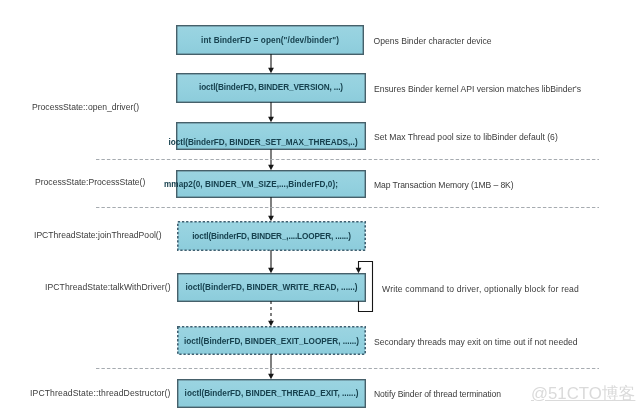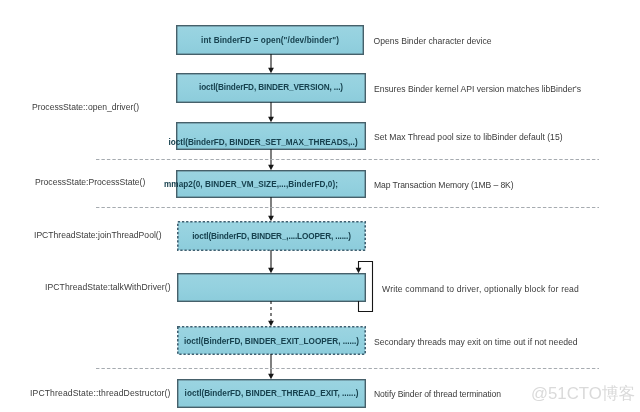--- a/index.html
+++ b/index.html
@@ -17,21 +17,21 @@
     letter-spacing:0px;white-space:nowrap;
   }
   .desc{
     position:absolute;color:#3b3b3b;font-size:8.6px;white-space:nowrap;line-height:10px;
   }
   .stage{
     position:absolute;color:#3b3b3b;font-size:8.6px;white-space:nowrap;line-height:10px;
   }
   .wm{
     position:absolute;color:#dadada;font-size:16.8px;font-weight:normal;
-    left:531px;top:384px;letter-spacing:0px;white-space:nowrap;line-height:20px;
+    left:531px;top:384px;letter-spacing:0px;white-space:nowrap;line-height:20px;text-decoration:underline;
   }
 </style>
 </head>
 <body>
 
 <div id="diagram">
 
   <svg class="layer">
     <defs>
       <linearGradient id="boxfill" x1="0" y1="0" x2="0" y2="1">
@@ -88,30 +88,33 @@
     </div>
   <div class="node" style="left:168px;top:122px;width:190px;height:40px">
       <span>ioctl(BinderFD, BINDER_SET_MAX_THREADS,..)</span>
     </div>
   <div class="node" style="left:176px;top:170px;width:150px;height:28px;letter-spacing:0.05px">
       <span>mmap2(0, BINDER_VM_SIZE,...,BinderFD,0);</span>
     </div>
   <div class="node" style="left:177px;top:221px;width:189px;height:30px;letter-spacing:-0.12px">
       <span>ioctl(BinderFD, BINDER_,....LOOPER, ......)</span>
     </div>
+  <div class="node" style="left:177px;top:273px;width:189px;height:29px">
+      <span>ioctl(BinderFD, BINDER_WRITE_READ, ......)</span>
+    </div>
   <div class="node" style="left:177px;top:326px;width:189px;height:30px">
       <span>ioctl(BinderFD, BINDER_EXIT_LOOPER, ......)</span>
     </div>
   <div class="node" style="left:177px;top:379px;width:189px;height:29px">
       <span>ioctl(BinderFD, BINDER_THREAD_EXIT, ......)</span>
     </div>
 
   <div class="desc" style="left:373.5px;top:35.5px">Opens Binder character device</div>
   <div class="desc" style="left:374px;top:83.5px">Ensures Binder kernel API version matches libBinder's</div>
-  <div class="desc" style="left:374px;top:131.5px">Set Max Thread pool size to libBinder default (15)</div>
+  <div class="desc" style="left:374px;top:131.5px">Set Max Thread pool size to libBinder default (6)</div>
   <div class="desc" style="left:374px;top:179.5px;letter-spacing:-0.1px">Map Transaction Memory (1MB – 8K)</div>
   <div class="desc" style="left:382px;top:283.5px;letter-spacing:0.17px">Write command to driver, optionally block for read</div>
   <div class="desc" style="left:374px;top:337px">Secondary threads may exit on time out if not needed</div>
   <div class="desc" style="left:374px;top:389px;letter-spacing:-0.1px">Notify Binder of thread termination</div>
 
   <div class="stage" style="left:32px;top:102px">ProcessState::open_driver()</div>
   <div class="stage" style="left:35px;top:176.5px">ProcessState:ProcessState()</div>
   <div class="stage" style="left:34px;top:229.5px">IPCThreadState:joinThreadPool()</div>
   <div class="stage" style="left:45px;top:282px;letter-spacing:0.08px">IPCThreadState:talkWithDriver()</div>
   <div class="stage" style="left:30px;top:387.5px;letter-spacing:0.13px">IPCThreadState::threadDestructor()</div>

